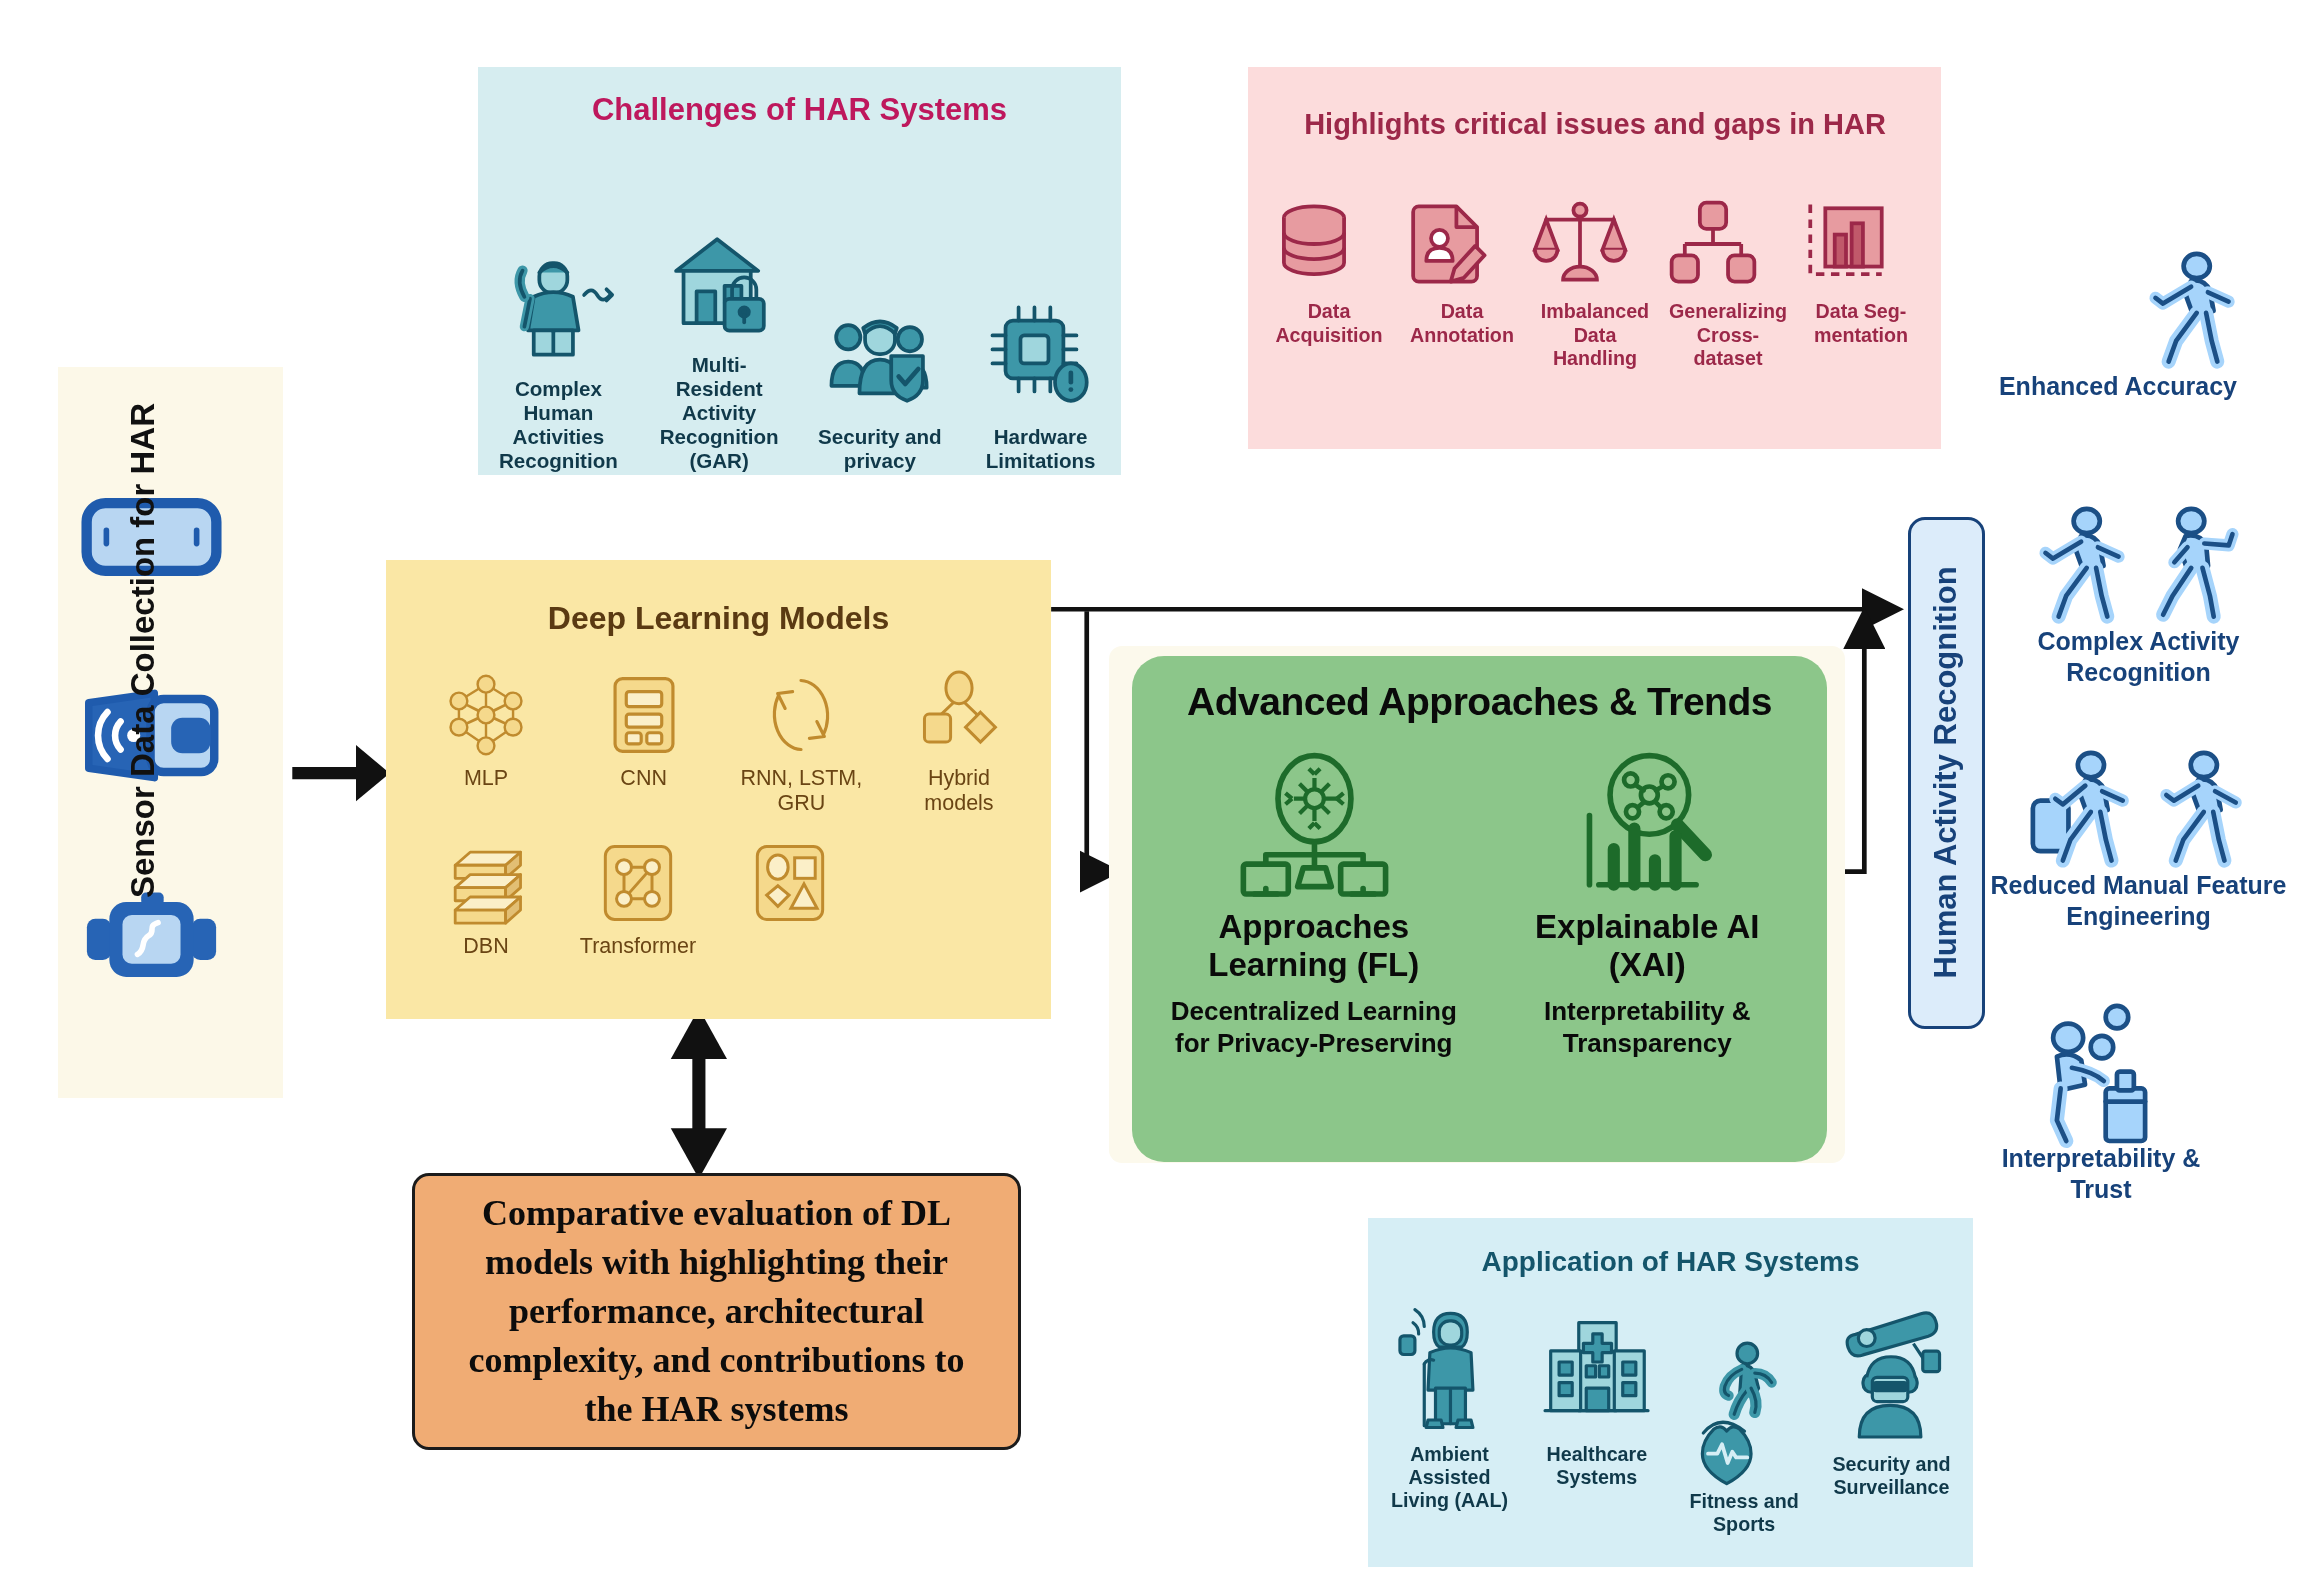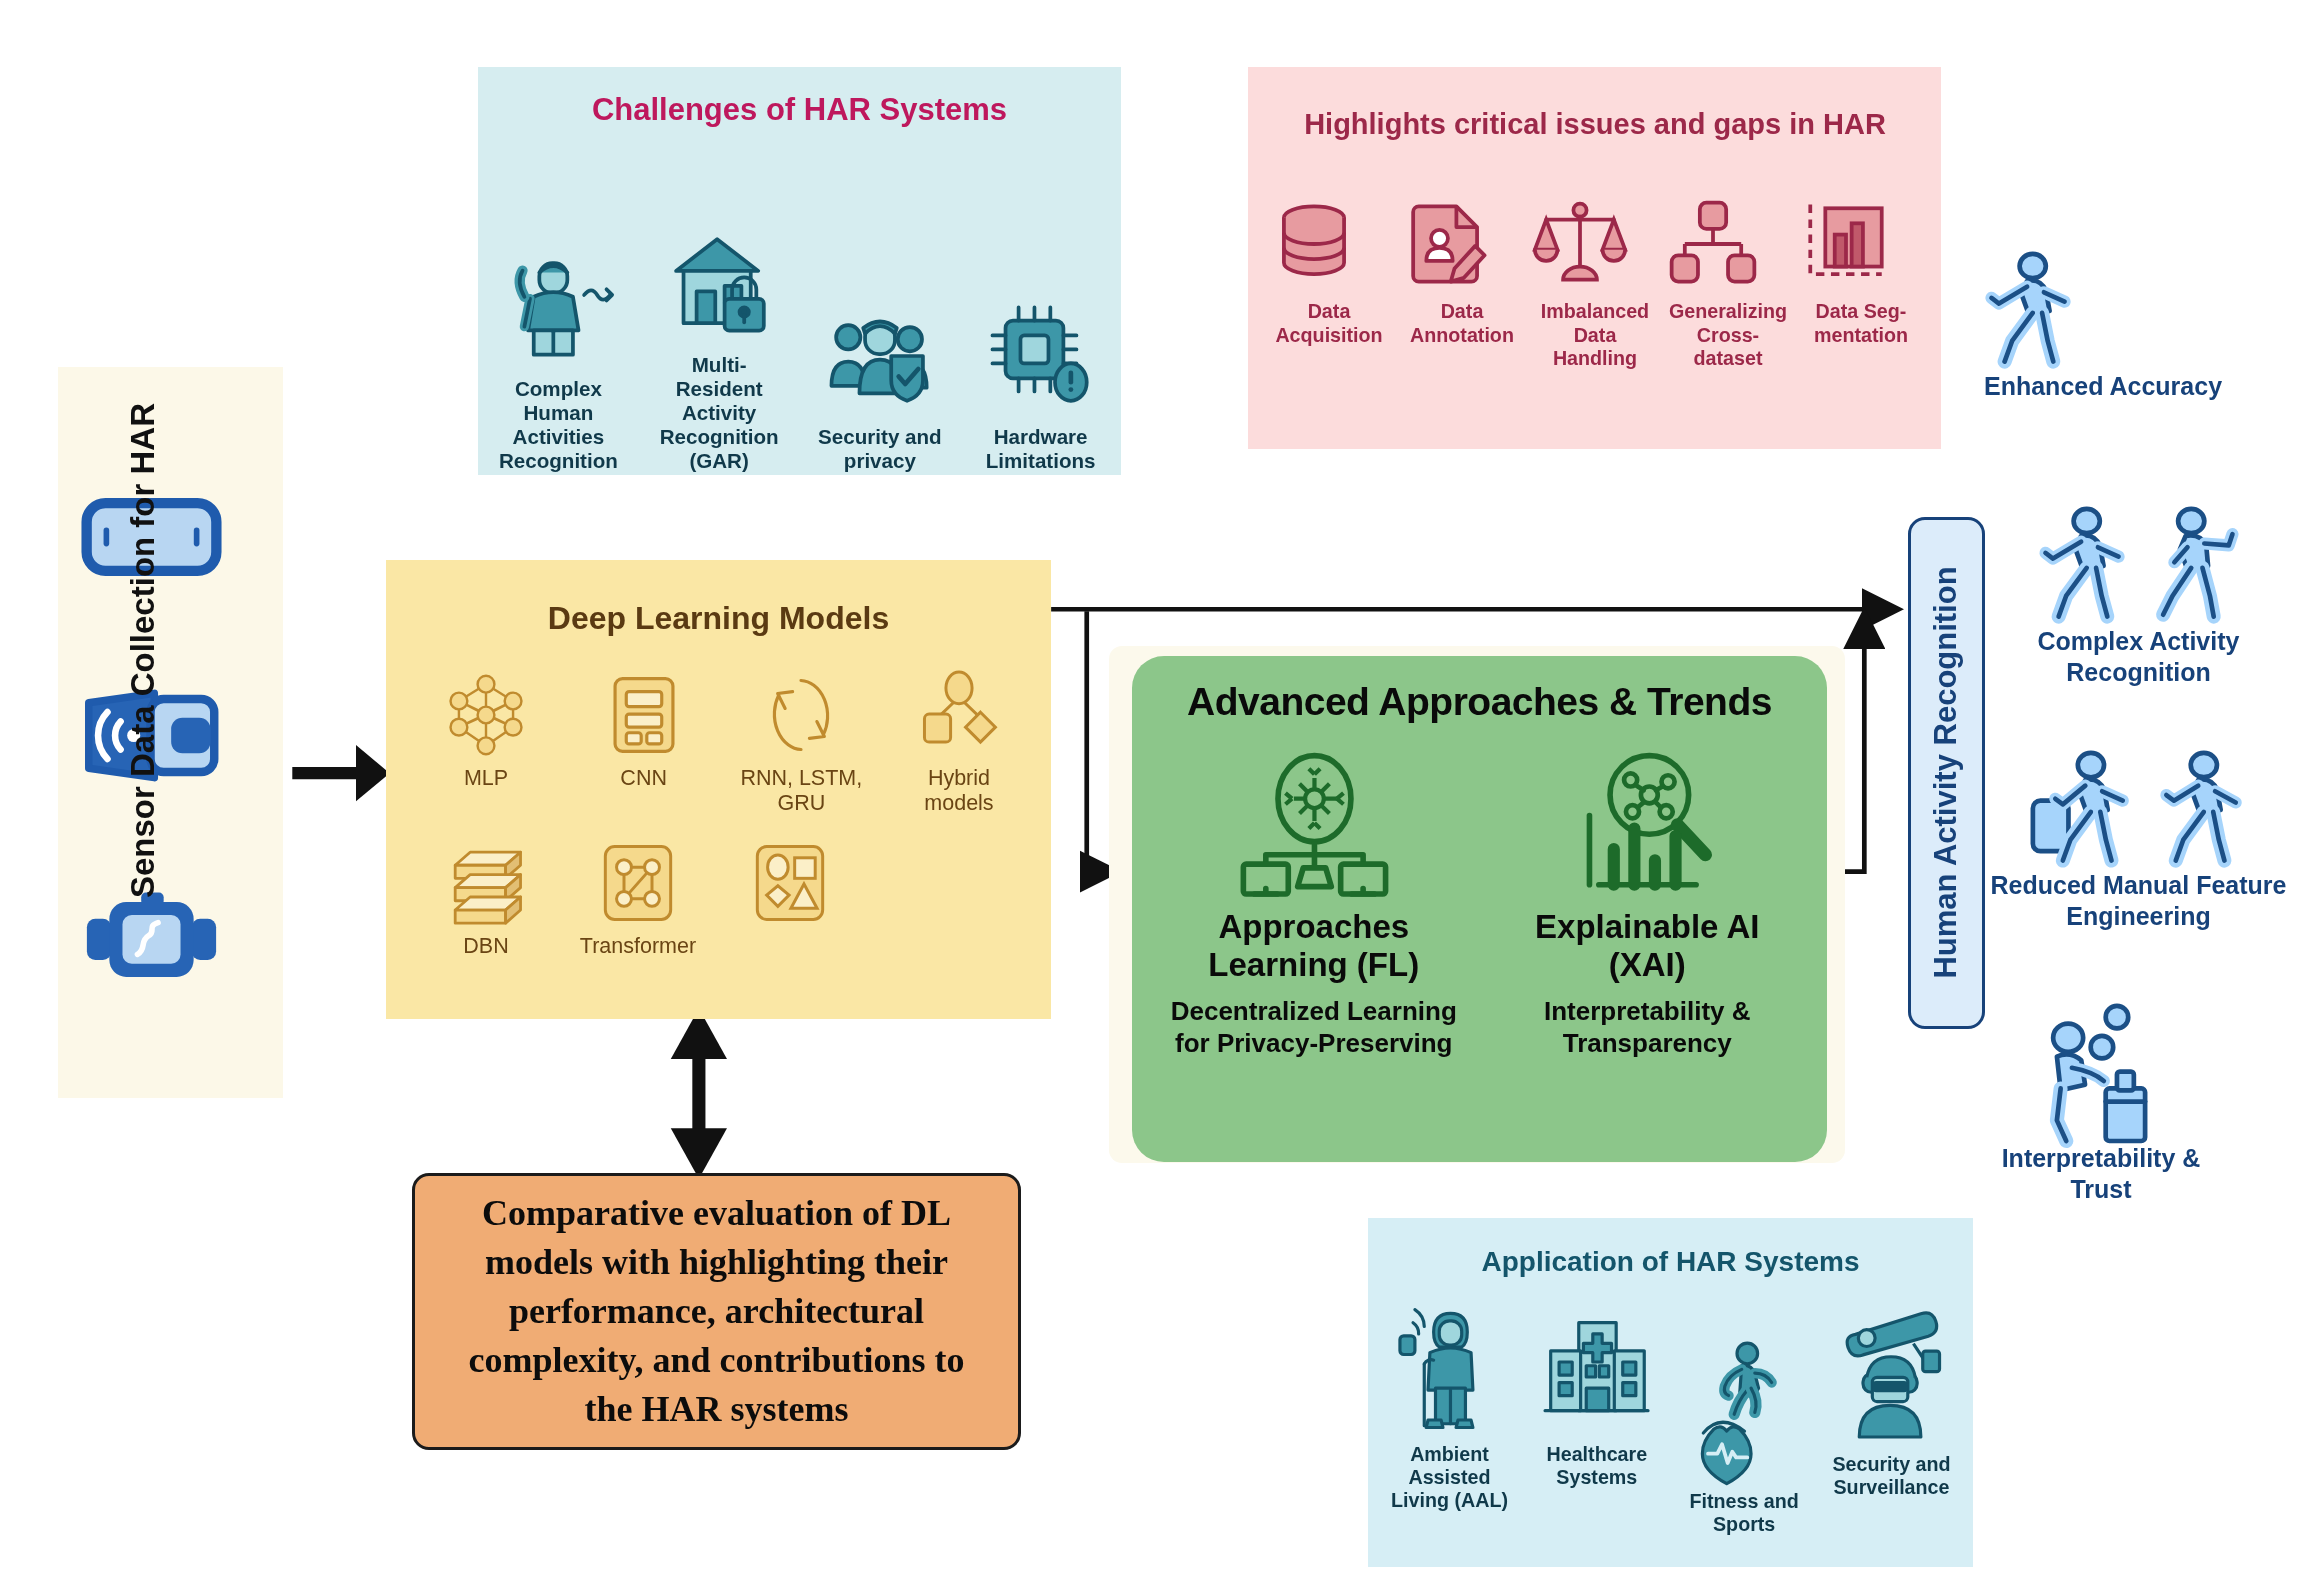--- a/index.html
+++ b/index.html
@@ -75,21 +75,21 @@
 
   
   #har-bar{left:1908px;top:517px;width:77px;height:512px;background:#dcecfa;
            border:3.7px solid #17427a;border-radius:17px;box-sizing:border-box;}
   #har-label{left:1686px;top:752px;width:519px;height:41px;transform:rotate(-90deg);
              transform-origin:center center;text-align:center;font-size:31px;
              font-weight:bold;color:#17427a;line-height:41px;}
 
   
   .outcome-lbl{font-size:25px;line-height:31px;font-weight:bold;color:#17427a;text-align:center;}
-  #out1{left:1984px;top:251px;width:253px;display:flex;flex-direction:column;align-items:flex-start;}
+  #out1{left:1984px;top:251px;width:253px;display:flex;flex-direction:column;align-items:flex-end;}
   #out2{left:1984px;top:506px;width:309px;display:flex;flex-direction:column;align-items:center;}
   #out3{left:1984px;top:750px;width:309px;display:flex;flex-direction:column;align-items:center;}
   #out4{left:1984px;top:1002px;width:234px;display:flex;flex-direction:column;align-items:center;}
   .fig-row{display:flex;gap:22.5px;align-items:flex-end;justify-content:center;}
 
   svg{display:block;overflow:visible;}
   #arrows{left:0;top:0;width:2314px;height:1582px;pointer-events:none;}
 </style>
 </head>
 <body>

